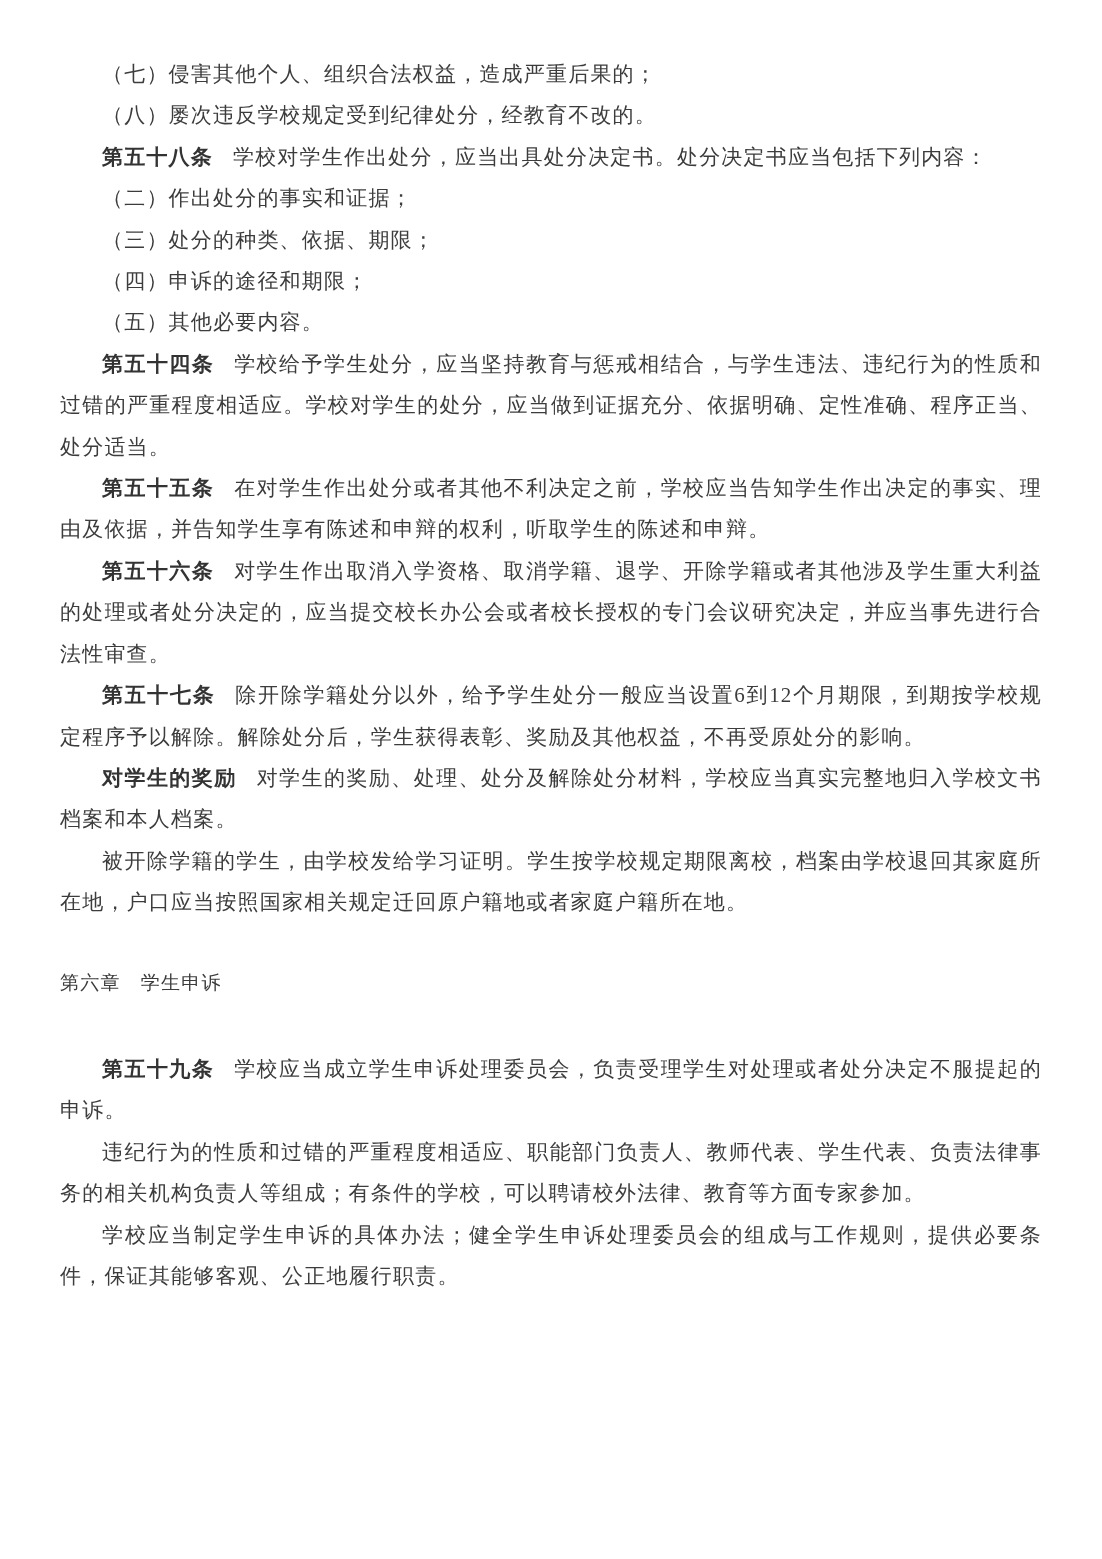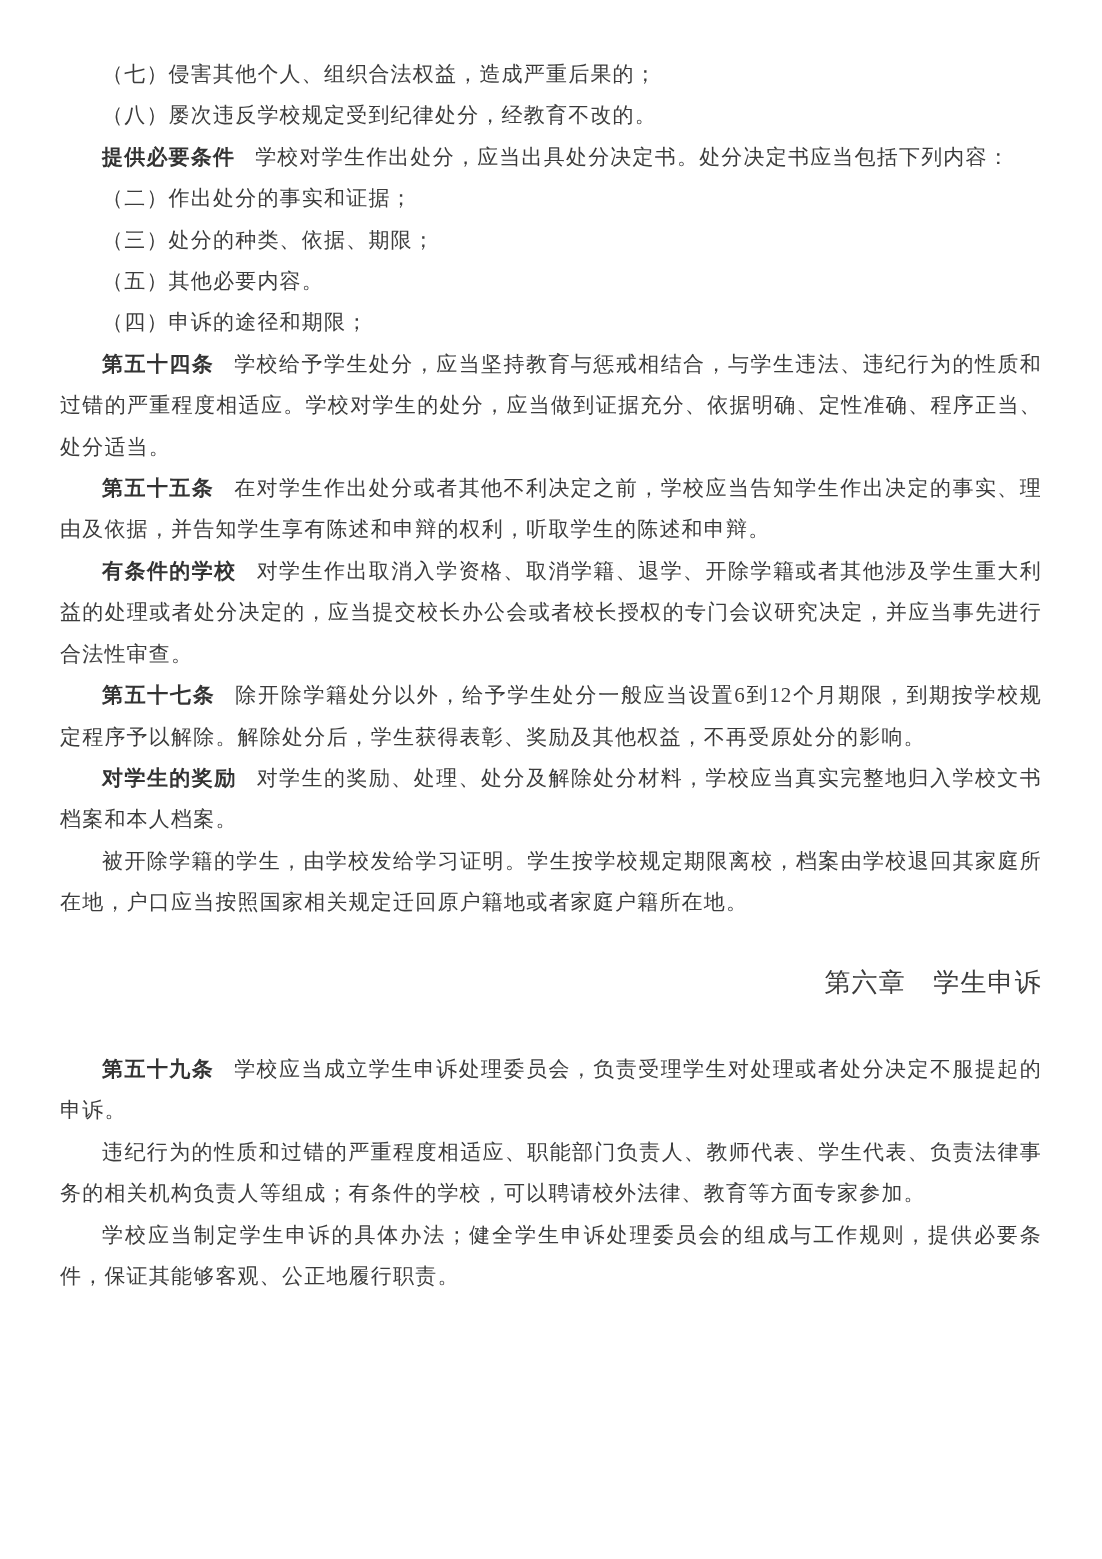--- a/index.html
+++ b/index.html
@@ -30,44 +30,44 @@
     text-indent: 2em;
   }
   .article-head {
     font-weight: bold;
     color: #333333;
     margin-right: 0.95em;
   }
   h2.chapter {
     margin: 38px 0 46px 0;
     padding: 0;
-    font-size: 26px;
+    font-size: 19px;
     font-weight: normal;
     color: #3c3c3c;
-    text-align: right;
+    text-align: left;
     text-indent: 0;
     letter-spacing: 1.2px;
     font-family: Liberation Serif, serif;
   }
 </style>
 </head>
 <body>
 
 <div class="page">
   <div class="doc" id="doc-body">
       <p class="para">（七）侵害其他个人、组织合法权益，造成严重后果的；</p>
       <p class="para">（八）屡次违反学校规定受到纪律处分，经教育不改的。</p>
-      <p class="para"><span class="article-head">提供必要条件</span><span>学校对学生作出处分，应当出具处分决定书。处分决定书应当包括下列内容：</span></p>
+      <p class="para"><span class="article-head">第五十八条</span><span>学校对学生作出处分，应当出具处分决定书。处分决定书应当包括下列内容：</span></p>
       <p class="para">（二）作出处分的事实和证据；</p>
       <p class="para">（三）处分的种类、依据、期限；</p>
+      <p class="para">（四）申诉的途径和期限；</p>
       <p class="para">（五）其他必要内容。</p>
-      <p class="para">（四）申诉的途径和期限；</p>
       <p class="para"><span class="article-head">第五十四条</span><span>学校给予学生处分，应当坚持教育与惩戒相结合，与学生违法、违纪行为的性质和过错的严重程度相适应。学校对学生的处分，应当做到证据充分、依据明确、定性准确、程序正当、处分适当。</span></p>
       <p class="para"><span class="article-head">第五十五条</span><span>在对学生作出处分或者其他不利决定之前，学校应当告知学生作出决定的事实、理由及依据，并告知学生享有陈述和申辩的权利，听取学生的陈述和申辩。</span></p>
-      <p class="para"><span class="article-head">有条件的学校</span><span>对学生作出取消入学资格、取消学籍、退学、开除学籍或者其他涉及学生重大利益的处理或者处分决定的，应当提交校长办公会或者校长授权的专门会议研究决定，并应当事先进行合法性审查。</span></p>
+      <p class="para"><span class="article-head">第五十六条</span><span>对学生作出取消入学资格、取消学籍、退学、开除学籍或者其他涉及学生重大利益的处理或者处分决定的，应当提交校长办公会或者校长授权的专门会议研究决定，并应当事先进行合法性审查。</span></p>
       <p class="para"><span class="article-head">第五十七条</span><span>除开除学籍处分以外，给予学生处分一般应当设置6到12个月期限，到期按学校规定程序予以解除。解除处分后，学生获得表彰、奖励及其他权益，不再受原处分的影响。</span></p>
       <p class="para"><span class="article-head">对学生的奖励</span><span>对学生的奖励、处理、处分及解除处分材料，学校应当真实完整地归入学校文书档案和本人档案。</span></p>
       <p class="para">被开除学籍的学生，由学校发给学习证明。学生按学校规定期限离校，档案由学校退回其家庭所在地，户口应当按照国家相关规定迁回原户籍地或者家庭户籍所在地。</p>
       <h2 class="chapter">第六章　学生申诉</h2>
       <p class="para"><span class="article-head">第五十九条</span><span>学校应当成立学生申诉处理委员会，负责受理学生对处理或者处分决定不服提起的申诉。</span></p>
       <p class="para">违纪行为的性质和过错的严重程度相适应、职能部门负责人、教师代表、学生代表、负责法律事务的相关机构负责人等组成；有条件的学校，可以聘请校外法律、教育等方面专家参加。</p>
       <p class="para">学校应当制定学生申诉的具体办法；健全学生申诉处理委员会的组成与工作规则，提供必要条件，保证其能够客观、公正地履行职责。</p>
     </div>
 </div>
 

